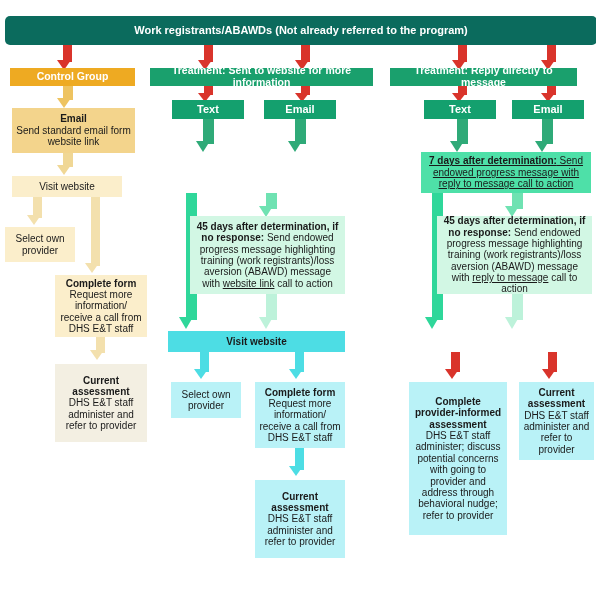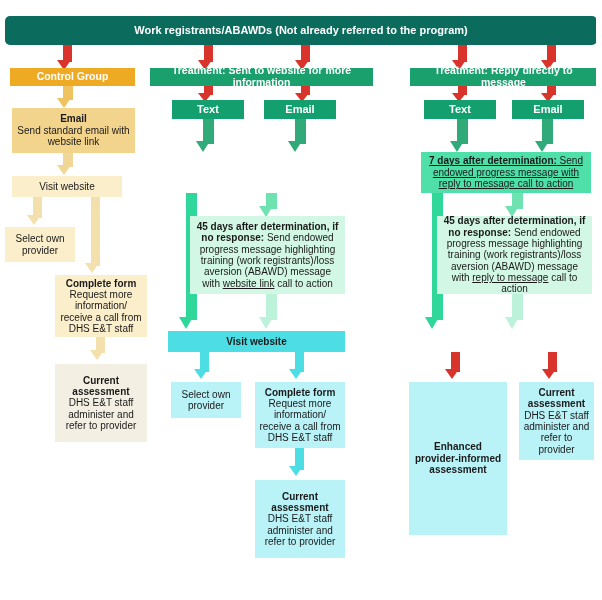--- a/index.html
+++ b/index.html
@@ -113,33 +113,33 @@
   </div>
 
   <div class="box hdr-orange" style="left:10px; top:68px; width:125px; height:18px;">
     <span class="inner">Control Group</span>
   </div>
 
   <div class="box hdr-green" style="left:150px; top:68px; width:223px; height:18px;">
     <span class="inner">Treatment: Sent to website for more information</span>
   </div>
 
-  <div class="box hdr-green" style="left:390px; top:68px; width:187px; height:18px;margin-left:20px;">
+  <div class="box hdr-green" style="left:390px; top:68px; width:187px; height:18px;">
     <span class="inner">Treatment: Reply directly to message</span>
   </div>
 
   <div class="conn">
     <div class="shaft" style="left:63px; top:86px; width:10px; height:14px; background:#eec360;"></div>
     <div class="head head-down" style="left:57px; top:98px; border-top:10px solid #eec360;"></div>
   </div>
 
   <div class="box f-amber-mid" style="left:12px; top:108px; width:123px; height:45px;">
     <span class="inner">
       <span class="bold">Email</span><br>
-      <span>Send standard email with website link</span>
+      <span>Send standard email form website link</span>
     </span>
   </div>
 
   <div class="conn">
     <div class="shaft" style="left:63px; top:153px; width:10px; height:14px; background:#f0d795;"></div>
     <div class="head head-down" style="left:57px; top:165px; border-top:10px solid #f0d795;"></div>
   </div>
 
   <div class="box f-amber-light" style="left:12px; top:176px; width:110px; height:21px;">
     <span class="inner">Visit website</span>
@@ -317,21 +317,22 @@
     <div class="shaft" style="left:451px; top:352px; width:9px; height:20px; background:#d9342b;"></div>
     <div class="head head-down" style="left:445px; top:369px; border-top:10px solid #d9342b;"></div>
   </div>
   <div class="conn">
     <div class="shaft" style="left:548px; top:352px; width:9px; height:20px; background:#d9342b;"></div>
     <div class="head head-down" style="left:542px; top:369px; border-top:10px solid #d9342b;"></div>
   </div>
 
   <div class="box f-cyan-light" style="left:409px; top:382px; width:98px; height:153px;">
     <span class="inner">
-      <span class="bold">Enhanced provider-informed assessment</span><br>
+      <span class="bold">Complete provider-informed assessment</span><br>
+      <span>DHS E&amp;T staff administer; discuss potential concerns with going to provider and address through behavioral nudge; refer to provider</span>
     </span>
   </div>
 
   <div class="box f-cyan-light" style="left:519px; top:382px; width:75px; height:78px;">
     <span class="inner">
       <span class="bold">Current assessment</span><br>
       <span>DHS E&amp;T staff administer and refer to provider</span>
     </span>
   </div>
 

